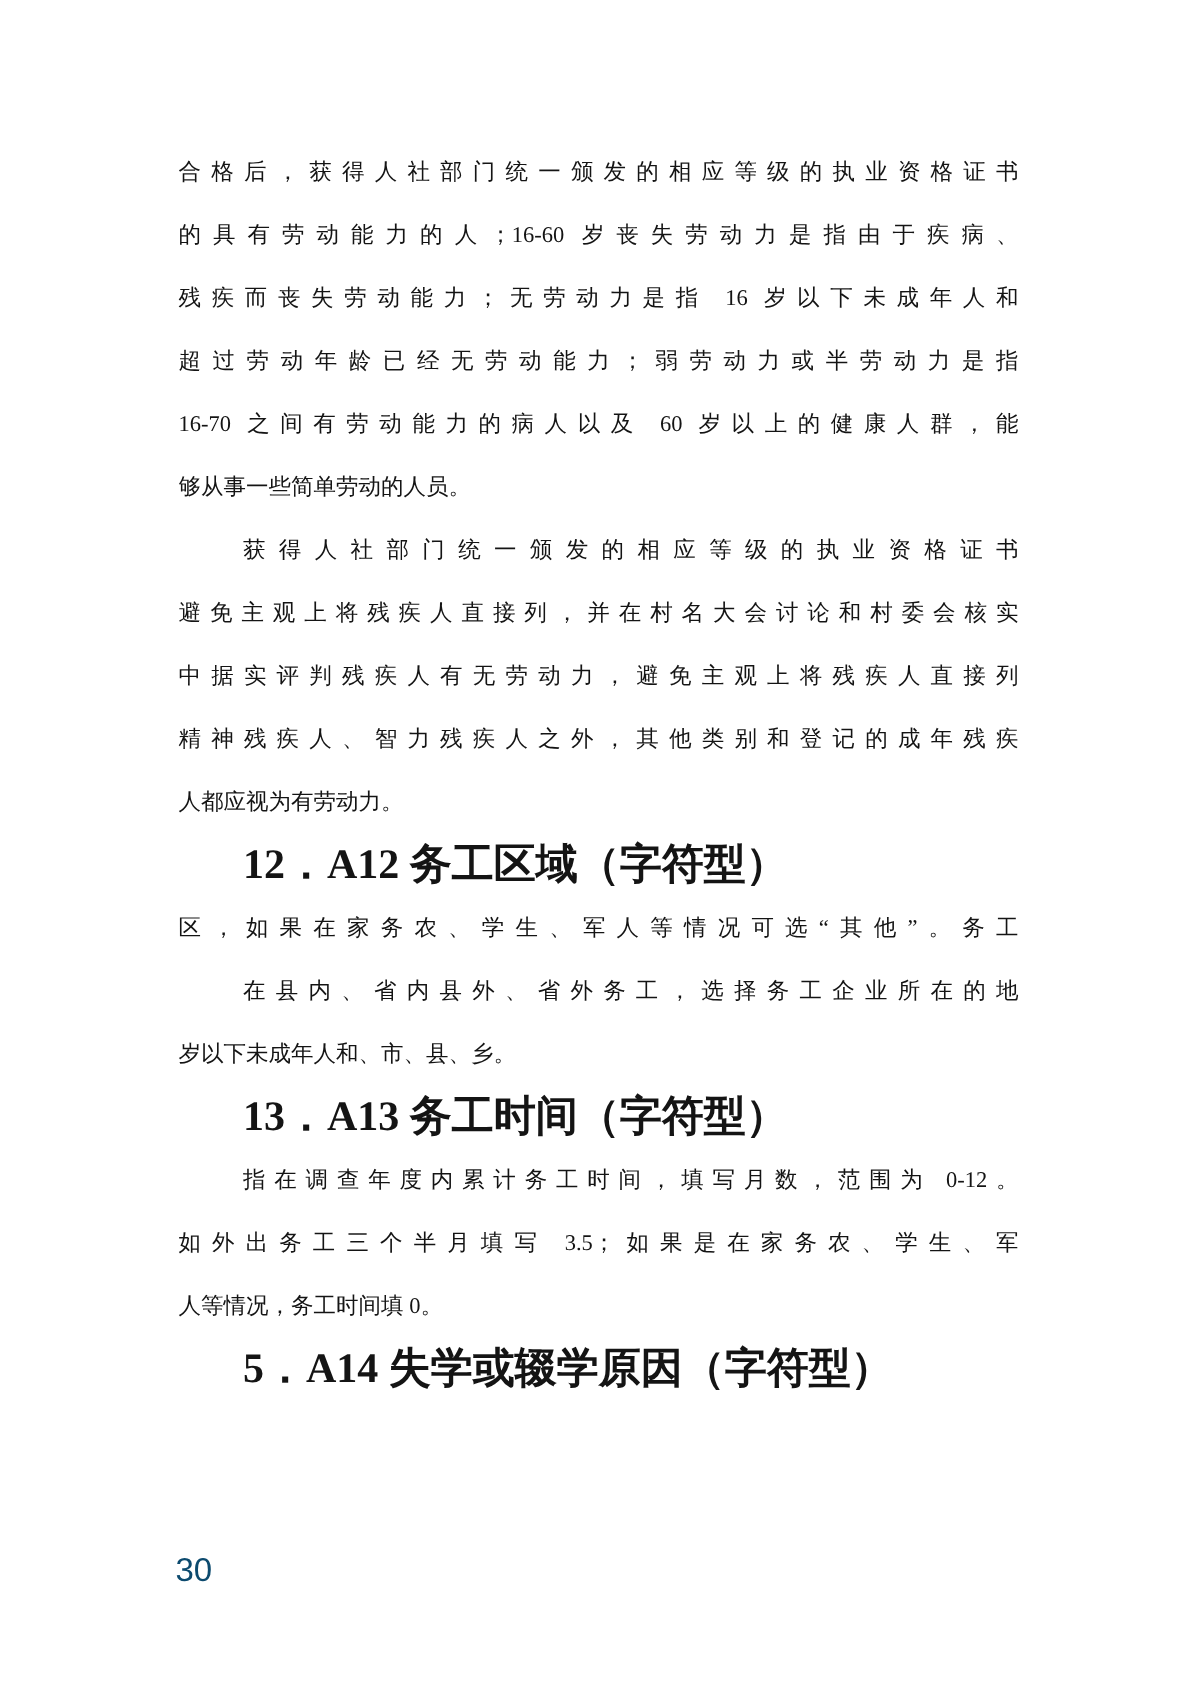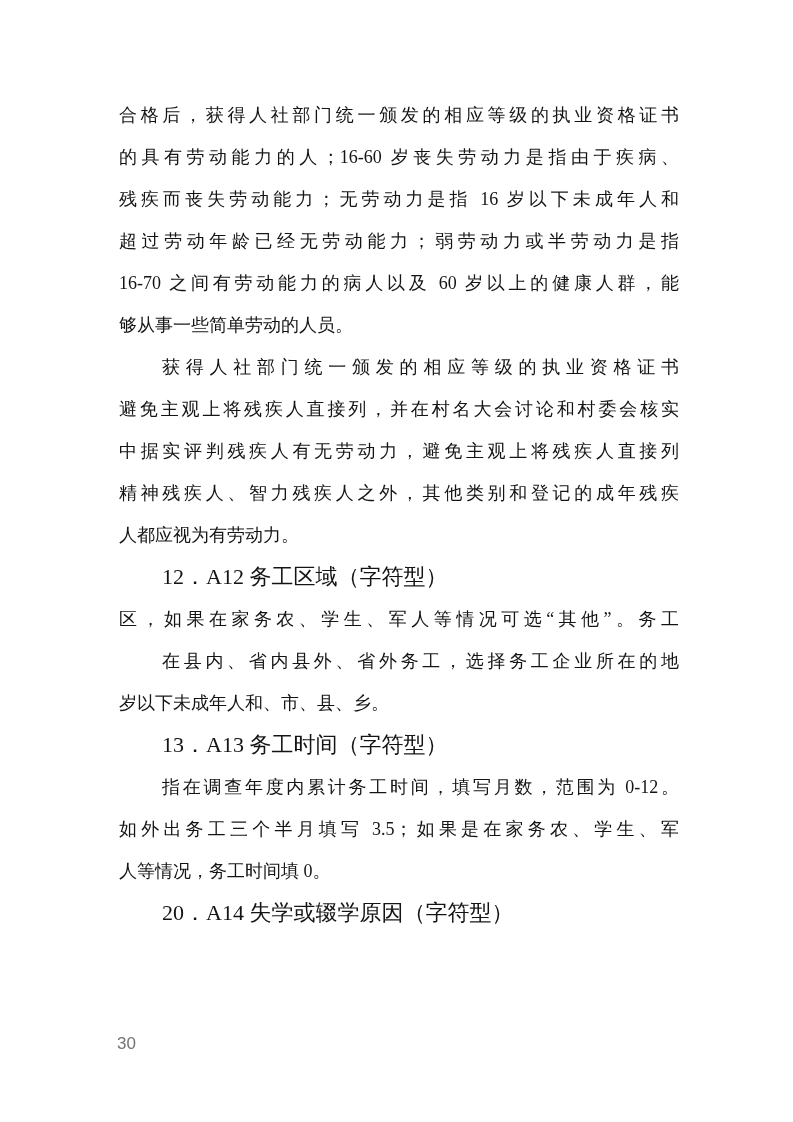--- a/index.html
+++ b/index.html
@@ -19,48 +19,48 @@
   .doc-body {
     position: absolute;
     left: 119px;
     top: 94px;
     width: 560px;
   }
   .block {
     margin: 0;
   }
   .line {
-    font-size: 18px;
+    font-size: 15px;
     height: 42px;
     line-height: 42px;
     white-space: normal;
     text-align: justify;
     text-align-last: justify;
     text-justify: distribute;
     overflow: hidden;
   }
   .line.last {
     text-align-last: left;
   }
   .line.indent {
     text-indent: 43px;
   }
   .heading .line {
-    font-weight: normal;
-    font-size: 22px;
+    font-weight: bold;
+    font-size: 28px;
     text-align: left;
     text-align-last: left;
   }
   .page-number {
     position: absolute;
     left: 117px;
     top: 1034px;
     font-family: "Liberation Sans", "DejaVu Sans", sans-serif;
-    font-size: 17px;
-    color: #737373;
+    font-size: 22px;
+    color: #0c4a6e;
   }
 </style>
 </head>
 <body>
 
 <div class="page">
   <div class="doc-body" id="doc-body">
       <div class="block body">
         <div class="line">合格后，获得人社部门统一颁发的相应等级的执业资格证书</div>
         <div class="line">的具有劳动能力的人；16-60 岁丧失劳动力是指由于疾病、</div>
@@ -86,17 +86,17 @@
       </div>
       <div class="block heading">
         <div class="line last indent">13．A13 务工时间（字符型）</div>
       </div>
       <div class="block body">
         <div class="line indent">指在调查年度内累计务工时间，填写月数，范围为 0-12。</div>
         <div class="line">如外出务工三个半月填写 3.5；如果是在家务农、学生、军</div>
         <div class="line last">人等情况，务工时间填 0。</div>
       </div>
       <div class="block heading">
-        <div class="line last indent">20．A14 失学或辍学原因（字符型）</div>
+        <div class="line last indent">5．A14 失学或辍学原因（字符型）</div>
       </div>
     </div>
   <div class="page-number">30</div>
 </div>
 
 </body></html>

